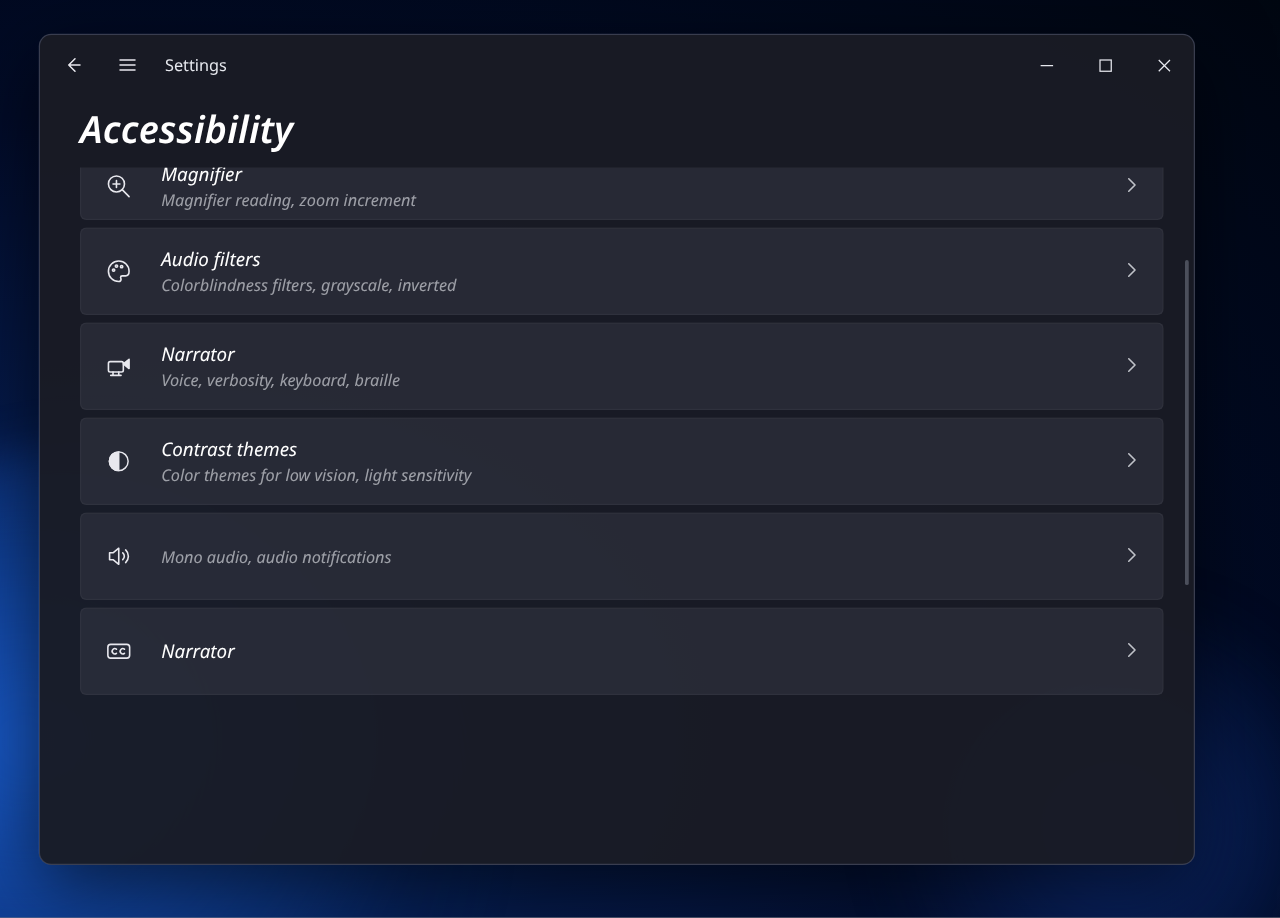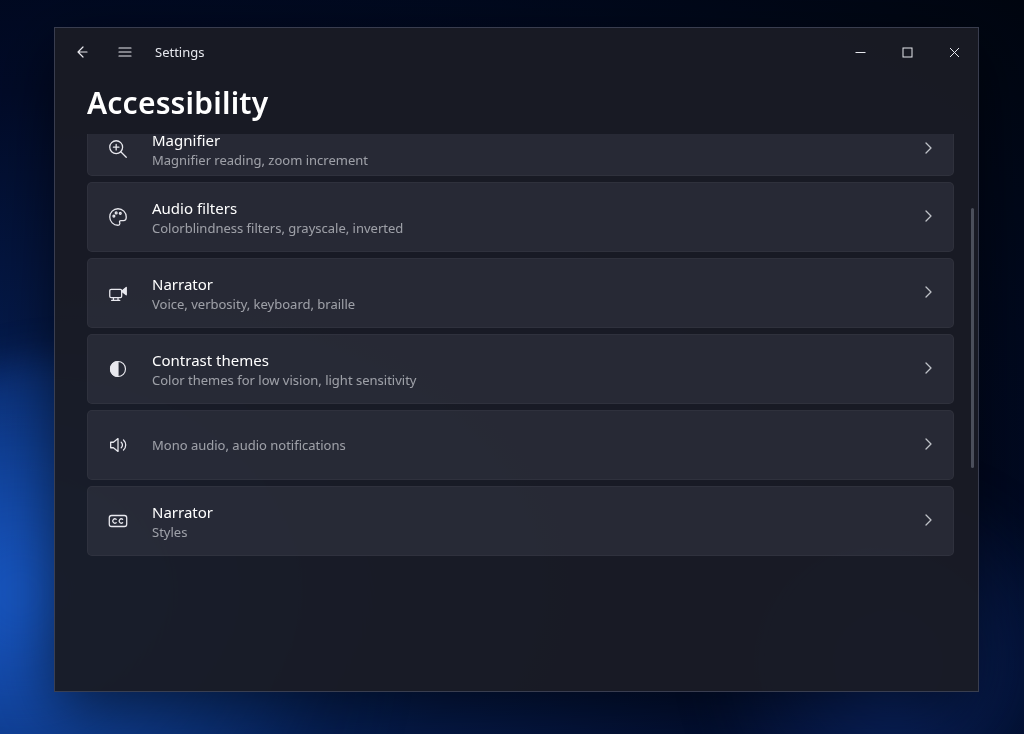--- a/index.html
+++ b/index.html
@@ -19,25 +19,25 @@
     .bloom::before {
       width: 600px; height: 600px; left: -220px; bottom: -220px;
       background: radial-gradient(circle at 40% 40%, rgba(30,100,220,0.75), rgba(5,30,90,0.1) 65%);
     }
     .bloom::after {
       width: 380px; height: 380px; right: -60px; bottom: -120px;
       background: radial-gradient(circle, rgba(20,70,180,0.55), rgba(3,20,70,0.05) 70%);
     }
     .window {
       position: absolute;
-      left: 54px; top: 27px;
+      left: 31px; top: 27px;
       width: 925px; height: 665px;
       background: rgba(25,27,36,0.96);
       border: 1px solid rgba(120,130,160,0.35);
-      border-radius: 0;
+      border-radius: 10px;
       overflow: hidden;
       box-shadow: 0 18px 60px rgba(0,0,0,0.6);
       z-index: 1;
       display: flex; flex-direction: column;
     }
     .titlebar {
       height: 48px; display: flex; align-items: center; flex-shrink: 0;
       padding-left: 4px;
     }
     .tb-btn {
@@ -47,20 +47,21 @@
     .tb-title { color: #e6e8ee; font-size: 13px; margin-left: 8px; }
     .tb-spacer { flex: 1; }
     .win-caption { display: flex; }
     .cap-btn {
       width: 47px; height: 31px; display: flex; align-items: center; justify-content: center;
       color: #e6e8ee;
     }
     .content {
       flex: 1; overflow: hidden; position: relative;
       padding: 0 16px 0 32px;
+      font-style: italic;
     }
     .page-title {
       color: #ffffff; font-size: 30px; font-weight: 600; margin: 6px 0 14px 0;
       letter-spacing: 0.2px;
     }
     .scroll-area {
       position: absolute;
       left: 32px; right: 24px; top: 58px; bottom: 0;
       overflow-y: auto;
       scrollbar-width: thin;
@@ -248,21 +249,20 @@
       <div class="card">
         <span class="card-icon">
           <svg width="22" height="22" viewBox="0 0 24 24" fill="none" stroke="currentColor" stroke-width="1.4" stroke-linecap="round" stroke-linejoin="round">
               <rect x="2.5" y="6" width="19" height="12" rx="2.5"></rect>
               <path d="M10 10.2 A2.3 2.3 0 1 0 10 13.8"></path>
               <path d="M17 10.2 A2.3 2.3 0 1 0 17 13.8"></path>
             </svg>
         </span>
         <div class="card-text">
           <span class="card-title">Narrator</span>
-          <span class="card-sub">Styles</span>
         </div>
         <span class="chevron">
           <svg width="14" height="14" viewBox="0 0 14 14" fill="none" stroke="currentColor" stroke-width="1.3" stroke-linecap="round" stroke-linejoin="round">
               <path d="M5 2 L10 7 L5 12"></path>
             </svg>
         </span>
       </div>
 
       <div style="height:40px"></div>
     </div>

